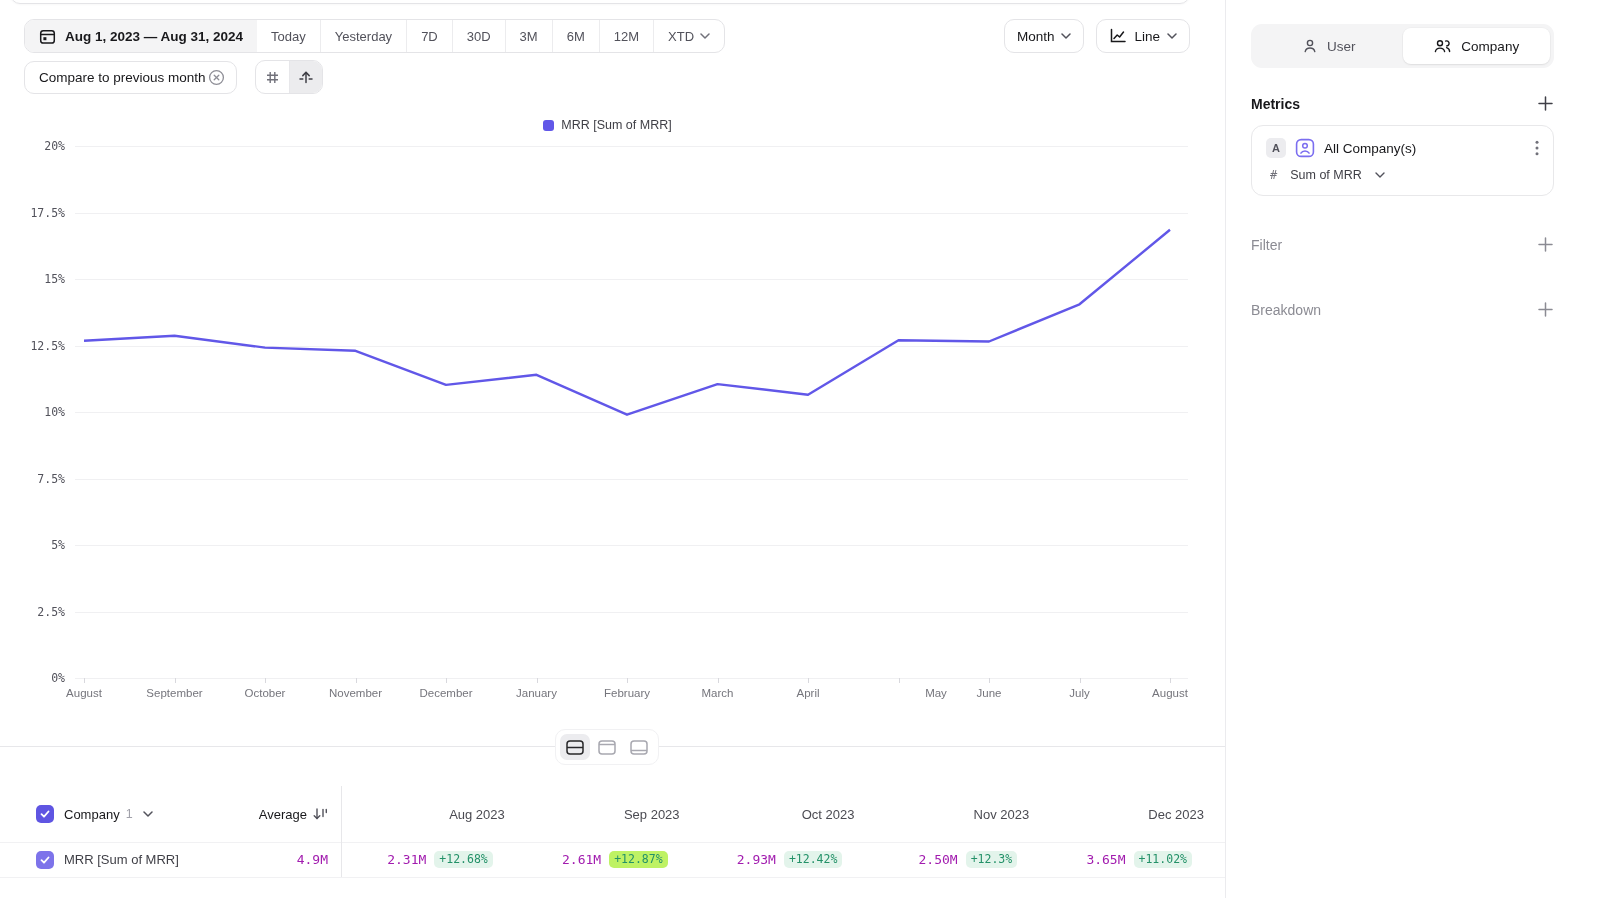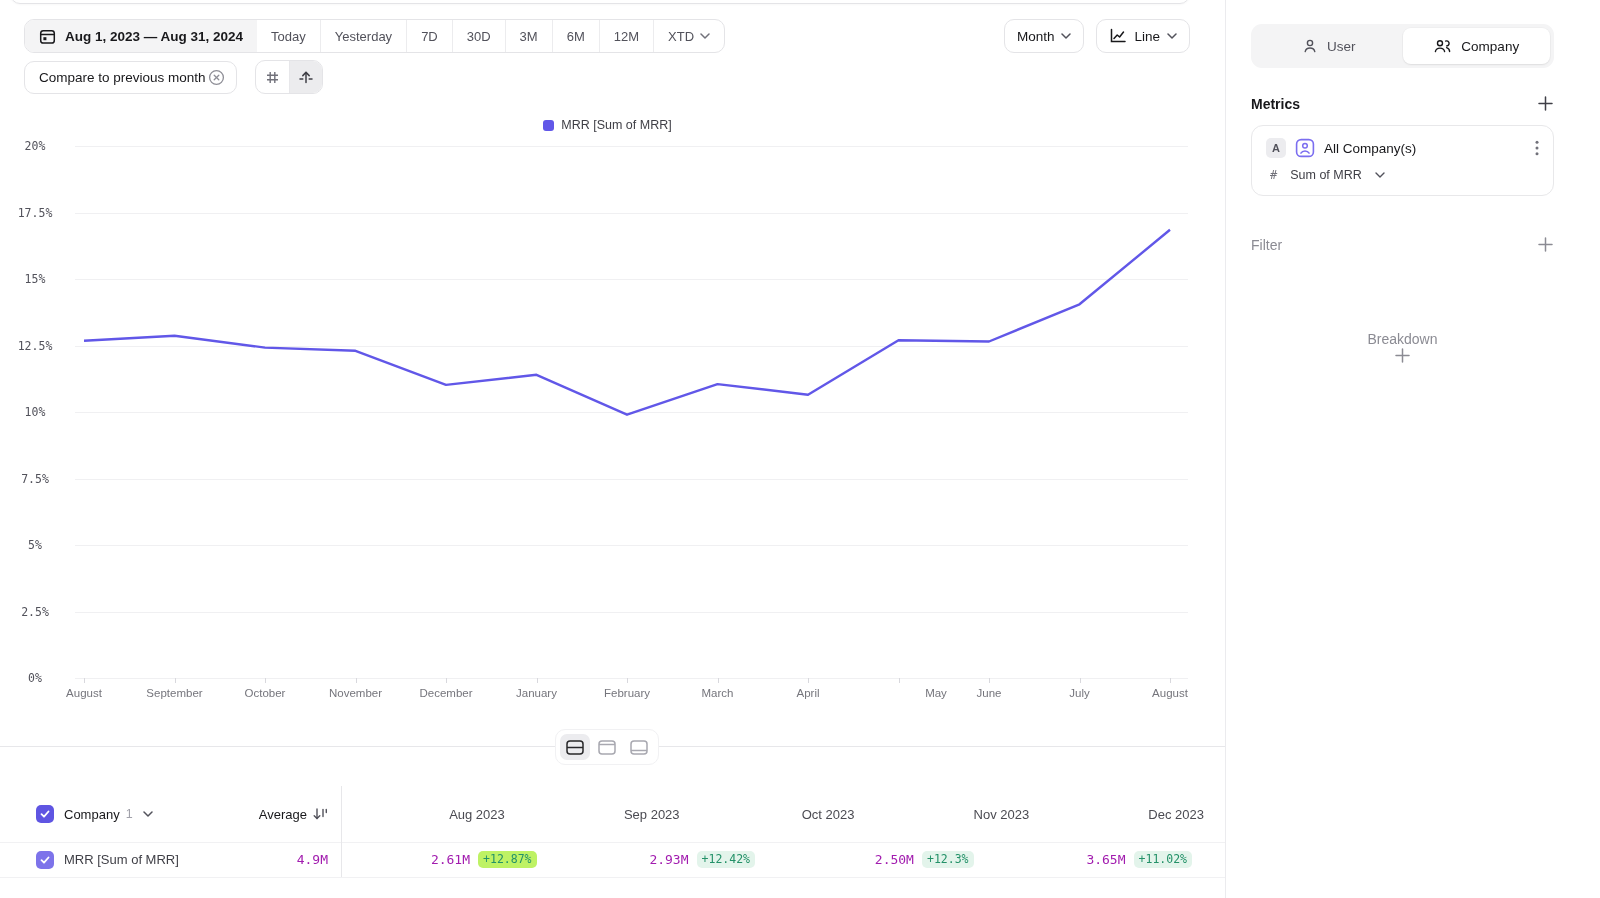--- a/index.html
+++ b/index.html
@@ -36,21 +36,21 @@
   .ibtn.active { background:#ececee; }
 
   
   .legend { position:absolute; left:0; top:118px; width:1215px; display:flex;
             justify-content:center; align-items:center; gap:7px; font-size:12.5px; color:#3f3f46; }
   .swatch { width:11px; height:11px; border-radius:3px; }
 
   
   .chart { position:absolute; left:75px; top:146px; width:1113px; height:532px; }
   .gridline { position:absolute; left:0; width:1113px; height:1px; background:#f0f0f2; }
-  .ylab { position:absolute; left:-70px; width:60px; text-align:center; transform:translateY(-50%);
+  .ylab { position:absolute; left:-70px; width:60px; text-align:right; transform:translateY(-50%);
           font-family:"DejaVu Sans Mono", monospace; font-size:11.5px; color:#52525b; }
   .xtick { position:absolute; top:532px; width:1px; height:5px; background:#d8d8dd; }
   .xlab { position:absolute; top:541px; transform:translateX(-50%); font-size:11.5px; color:#75757c;
           white-space:nowrap; }
   .chart svg { position:absolute; left:0; top:0; overflow:visible; }
 
   
   .hr { position:absolute; top:746px; left:0; width:1225px; height:1px; background:#e7e7ea; }
   .toggles { position:absolute; top:729px; left:607px; transform:translateX(-50%);
              display:flex; gap:2px; padding:4px; background:#fff; border:1px solid #f1f1f3;
@@ -98,21 +98,21 @@
              align-items:center; justify-content:center; font-size:11px; font-weight:600;
              color:#52525b; }
   .mc-name { font-size:13.5px; font-weight:500; color:#18181b; }
   .mc-kebab { margin-left:auto; cursor:pointer; display:flex; }
   .mc-r2 { margin-top:10px; display:flex; align-items:center; gap:13px; padding-left:4px;
            cursor:pointer; }
   .hash-sym { font-family:"DejaVu Sans Mono", monospace; font-size:12px; color:#71717a; }
   .agg-label { font-size:12.5px; font-weight:500; color:#3f3f46; }
   .gray-h { font-size:14px; font-weight:500; color:#8b8b93; }
   .filter-row { margin-top:40px; }
-  .breakdown-row { margin-top:78px;flex-direction:column; }
+  .breakdown-row { margin-top:48px; }
 </style>
 </head>
 <body>
 
 <div class="app">
   <div class="main">
     <div class="prev-card-edge"></div>
 
     <div class="row1">
       <div class="group">
@@ -297,20 +297,24 @@
             <polyline points="2.5,6.2 5,8.7 9.5,3.5" fill="none" stroke="#fff" stroke-width="1.8" stroke-linecap="round" stroke-linejoin="round"></polyline>
           </svg>
         </span>
         <span class="row-label">MRR [Sum of MRR]</span>
       </div>
       <div class="cell-avg">
         <span class="num">4.9M</span>
       </div>
       <div class="months">
           <div class="mcol c">
+            <span class="num">2.31M</span>
+            <span class="badge" style="color: rgb(35, 145, 104); background: rgb(227, 244, 235);">+12.68%</span>
+          </div>
+          <div class="mcol c">
             <span class="num">2.61M</span>
             <span class="badge" style="color: rgb(35, 145, 104); background: #bef264;">+12.87%</span>
           </div>
           <div class="mcol c">
             <span class="num">2.93M</span>
             <span class="badge" style="color: rgb(35, 145, 104); background: rgb(227, 244, 235);">+12.42%</span>
           </div>
           <div class="mcol c">
             <span class="num">2.50M</span>
             <span class="badge" style="color: rgb(35, 145, 104); background: rgb(227, 244, 235);">+12.3%</span>

